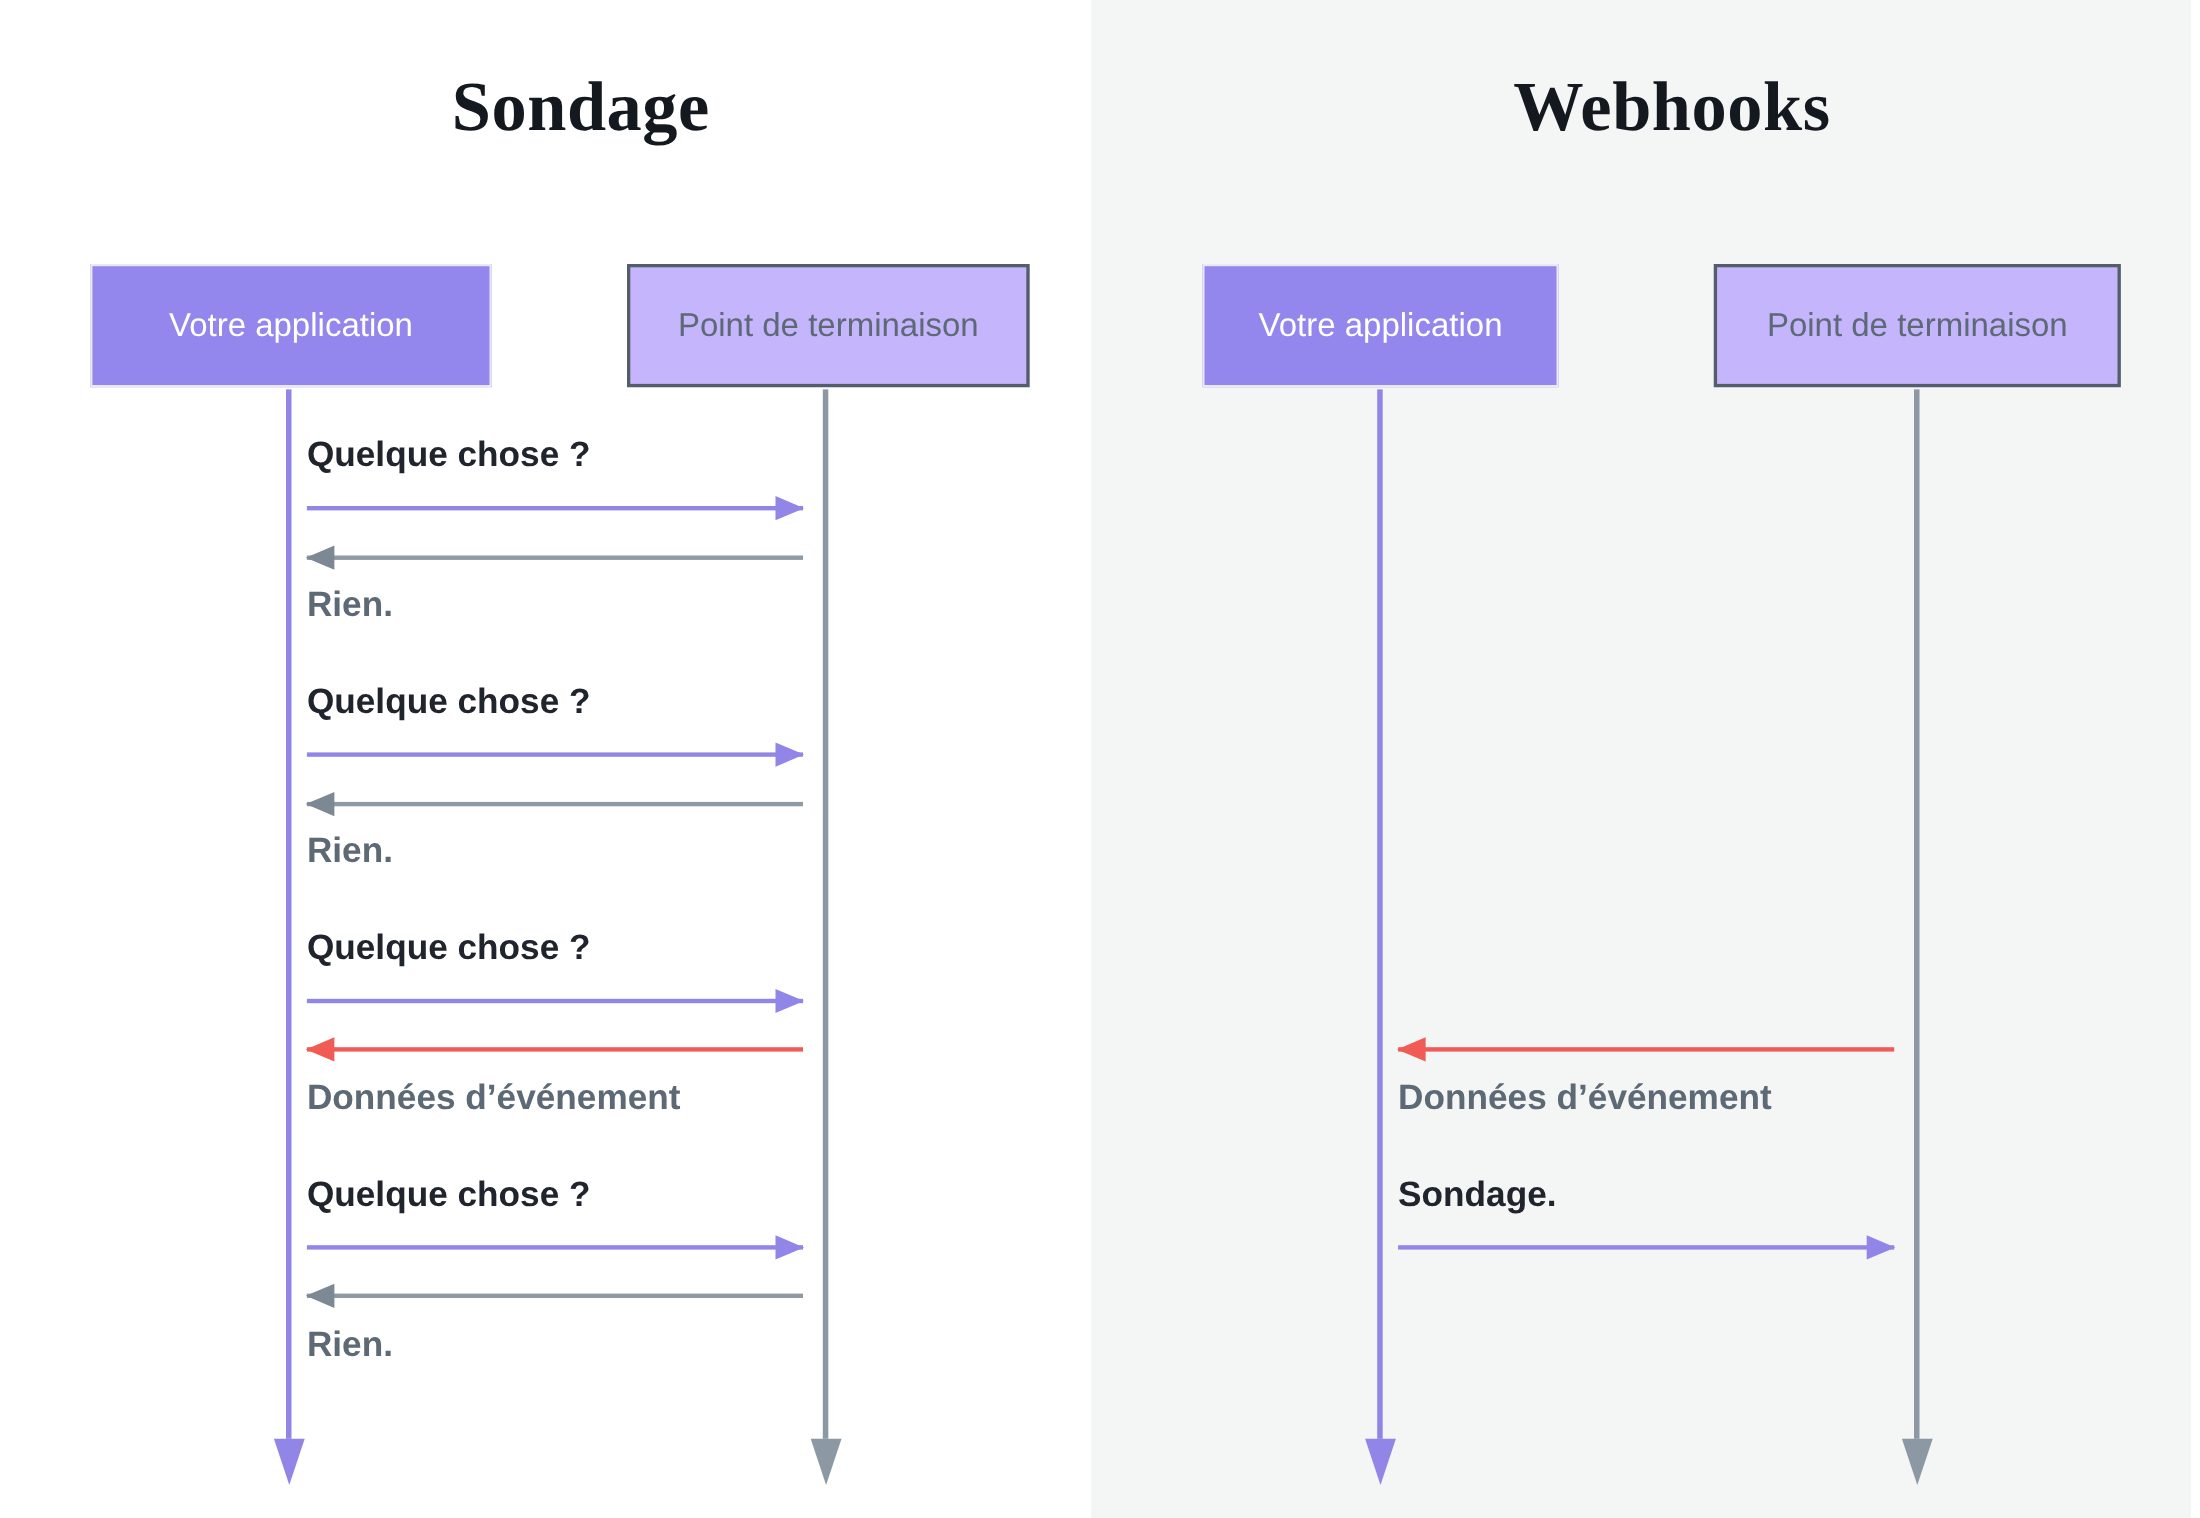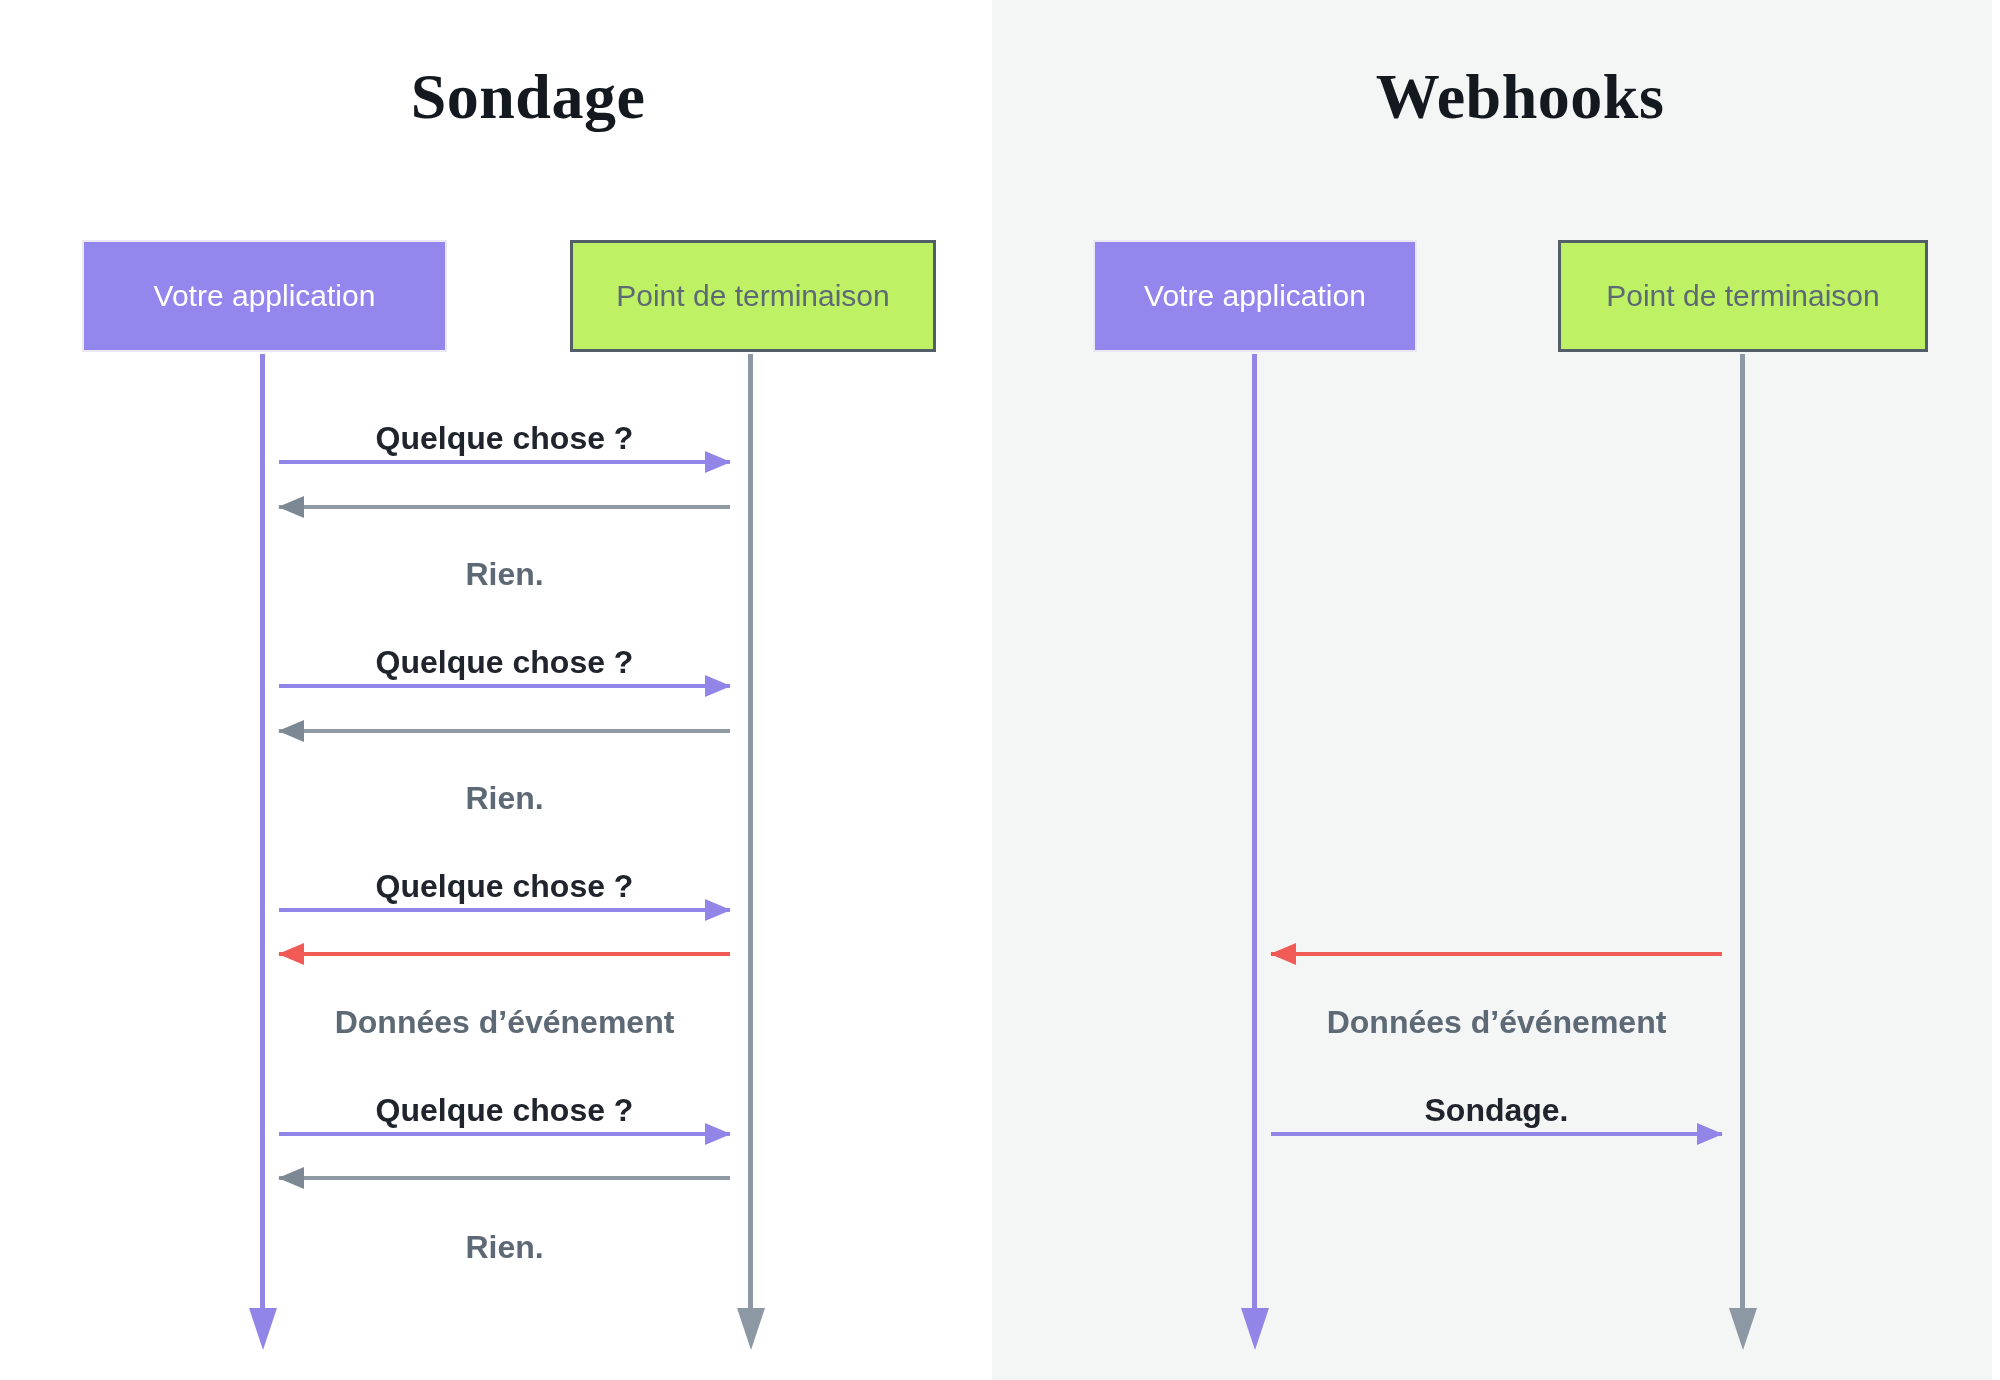--- a/index.html
+++ b/index.html
@@ -26,42 +26,42 @@
     position:absolute;top:240px;height:112px;
     display:flex;align-items:center;justify-content:center;
     font-weight:400;font-size:30px;
     box-sizing:border-box;
   }
   .actor-box.purple-box{
     background:var(--purple);color:#ffffff;
     border:2px solid #e9e8f4;
   }
   .actor-box.outline-box{
-    background:#bef264;color:var(--slate_text);
+    background:#c4b5fd;color:var(--slate_text);
     border:3px solid var(--box_border);
   }
 
   .lifeline{
     position:absolute;top:354px;height:954px;width:5px;
   }
   .lifeline.purple-line{background:var(--purple_line);}
   .lifeline.gray-line{background:var(--gray_line_dark);}
   .lifeline .lifeline-head{
     position:absolute;bottom:-42px;left:50%;transform:translateX(-50%);
     width:0;height:0;
     border-left:14px solid transparent;
     border-right:14px solid transparent;
   }
   .lifeline.purple-line .lifeline-head{border-top:42px solid var(--purple_line);}
   .lifeline.gray-line .lifeline-head{border-top:42px solid var(--gray_line_dark);}
 
   .msg-label{
     position:absolute;left:279px;width:451px;height:42px;
-    text-align:center;line-height:42px;
-    font-weight:700;font-size:32px;white-space:nowrap;margin-top:25px;
+    line-height:42px;
+    font-weight:700;font-size:32px;white-space:nowrap;
   }
   .msg-label.dark{color:var(--dark_text);}
   .msg-label.slate{color:var(--slate_text);}
 
   .msg-arrow{
     position:absolute;left:279px;width:451px;height:4px;
   }
   .msg-arrow.purple-arrow{background:var(--purple_line);}
   .msg-arrow.gray-arrow{background:var(--gray_line);}
   .msg-arrow.red-arrow{background:var(--red);}

